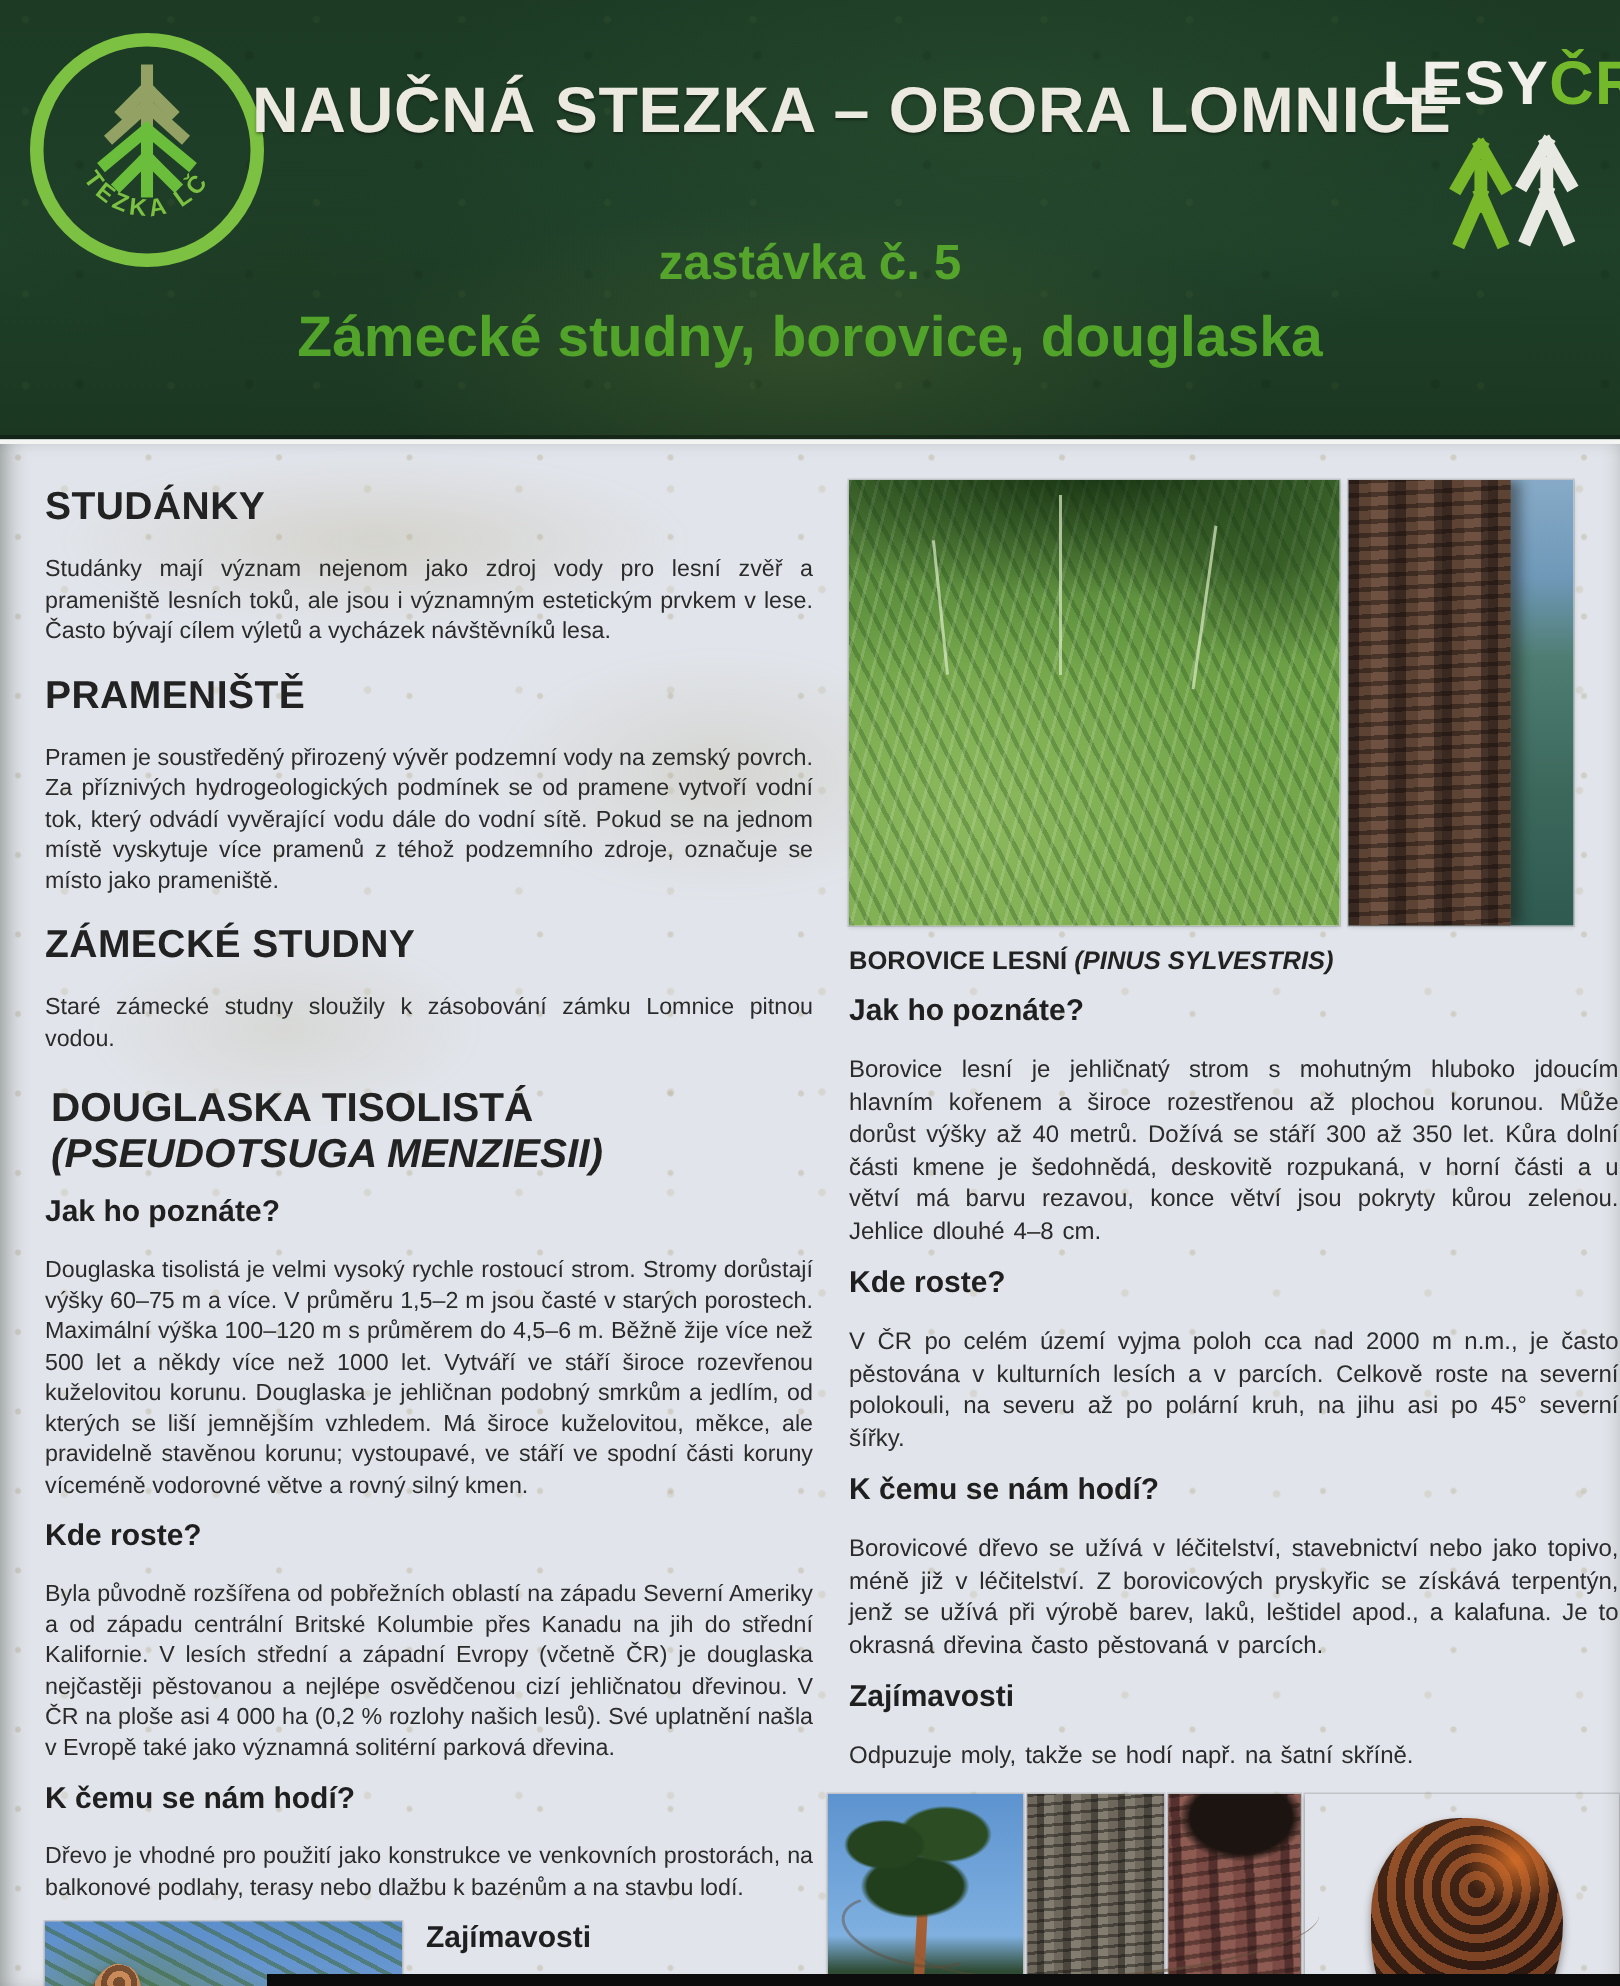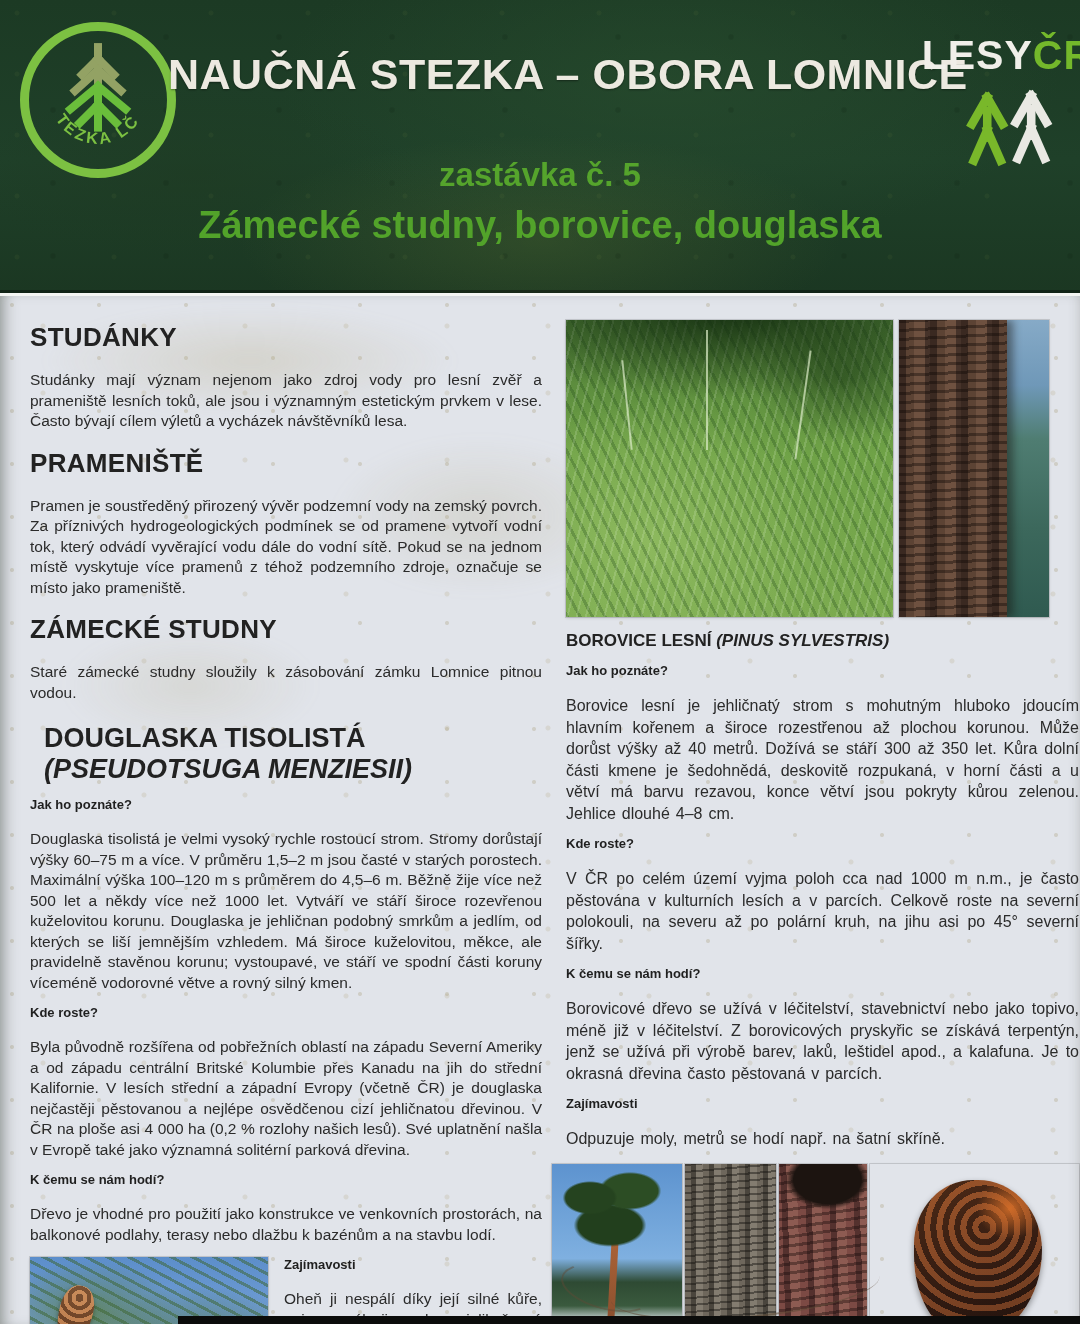--- a/index.html
+++ b/index.html
@@ -46,23 +46,23 @@
     box-shadow:inset 12px 0 16px -10px rgba(35,45,32,.5), inset -8px 0 12px -8px rgba(70,75,68,.25);}
   .stain{position:absolute;border-radius:50%;filter:blur(7px);pointer-events:none;}
   .stain.s1{left:40px;top:10px;width:420px;height:110px;background:radial-gradient(ellipse,rgba(168,152,100,.22),transparent 70%);}
   .stain.s2{left:330px;top:140px;width:300px;height:160px;background:radial-gradient(ellipse,rgba(160,148,98,.18),transparent 70%);}
   .stain.s3{left:60px;top:330px;width:260px;height:120px;background:radial-gradient(ellipse,rgba(160,148,98,.15),transparent 70%);}
   .columns{position:relative;display:flex;gap:24px;padding:24px 1px 0 30px;height:100%;box-sizing:border-box;}
   .col-left{flex:0 0 512px;}
   .col-right{flex:1;min-width:0;}
   h2.sec{font-size:26px;font-weight:800;color:#222;margin:16px 0 9px;letter-spacing:.3px;}
   h2.sec:first-child{margin-top:2px;}
-  .species{font-size:27px;line-height:31px;font-weight:800;color:#222;margin:20px 14px 10px;}
+  .species{font-size:27px;line-height:31px;font-weight:800;color:#222;margin:20px 4px 10px;}
   .species .latin{font-style:italic;display:block;}
-  h3.q{font-size:13px;font-weight:700;color:#1f1f1f;margin:12px 0 5px;}
+  h3.q{font-size:20px;font-weight:700;color:#1f1f1f;margin:12px 0 5px;}
   p.body{font-size:15.5px;line-height:20.5px;text-align:justify;color:#2b2b2b;margin:17px 0 2px;}
   .col-right p.body{font-size:16px;line-height:21.5px;word-spacing:1.5px;}
   .col-right h2.species-inline{font-size:17px;font-weight:800;color:#222;margin:14px 0 4px;}
   .col-right .latin-inline{font-style:italic;}
   
   .photo{position:relative;overflow:hidden;box-shadow:0 0 0 1px rgba(40,40,40,.15), 0 1px 3px rgba(0,0,0,.15);}
   .row{display:flex;gap:6px;}
   
   .ph-saplings{width:327px;height:297px;
     background:
@@ -258,27 +258,27 @@
 
         <h2 class="species-inline">
           <span>BOROVICE LESNÍ</span>
           <span class="latin-inline">(PINUS SYLVESTRIS)</span>
         </h2>
 
         <h3 class="q">Jak ho poznáte?</h3>
         <p class="body">Borovice lesní je jehličnatý strom s mohutným hluboko jdoucím hlavním kořenem a široce rozestřenou až plochou korunou. Může dorůst výšky až 40 metrů. Dožívá se stáří 300 až 350 let. Kůra dolní části kmene je šedohnědá, deskovitě rozpukaná, v horní části a u větví má barvu rezavou, konce větví jsou pokryty kůrou zelenou. Jehlice dlouhé 4–8 cm.</p>
 
         <h3 class="q">Kde roste?</h3>
-        <p class="body">V ČR po celém území vyjma poloh cca nad 1000 m n.m., je často pěstována v kulturních lesích a v parcích. Celkově roste na severní polokouli, na severu až po polární kruh, na jihu asi po 45° severní šířky.</p>
+        <p class="body">V ČR po celém území vyjma poloh cca nad 2000 m n.m., je často pěstována v kulturních lesích a v parcích. Celkově roste na severní polokouli, na severu až po polární kruh, na jihu asi po 45° severní šířky.</p>
 
         <h3 class="q">K čemu se nám hodí?</h3>
         <p class="body">Borovicové dřevo se užívá v léčitelství, stavebnictví nebo jako topivo, méně již v léčitelství. Z borovicových pryskyřic se získává terpentýn, jenž se užívá při výrobě barev, laků, leštidel apod., a kalafuna. Je to okrasná dřevina často pěstovaná v parcích.</p>
 
         <h3 class="q">Zajímavosti</h3>
-        <p class="body">Odpuzuje moly, metrů se hodí např. na šatní skříně.</p>
+        <p class="body">Odpuzuje moly, takže se hodí např. na šatní skříně.</p>
 
         <div class="row row-bottom">
           <div class="photo ph-lake">
             <div class="pinetrunk"></div>
             <div class="pinecrown"></div>
           </div>
           <div class="photo ph-bark-grey">
             
           </div>
           <div class="photo ph-bark-red"></div>

